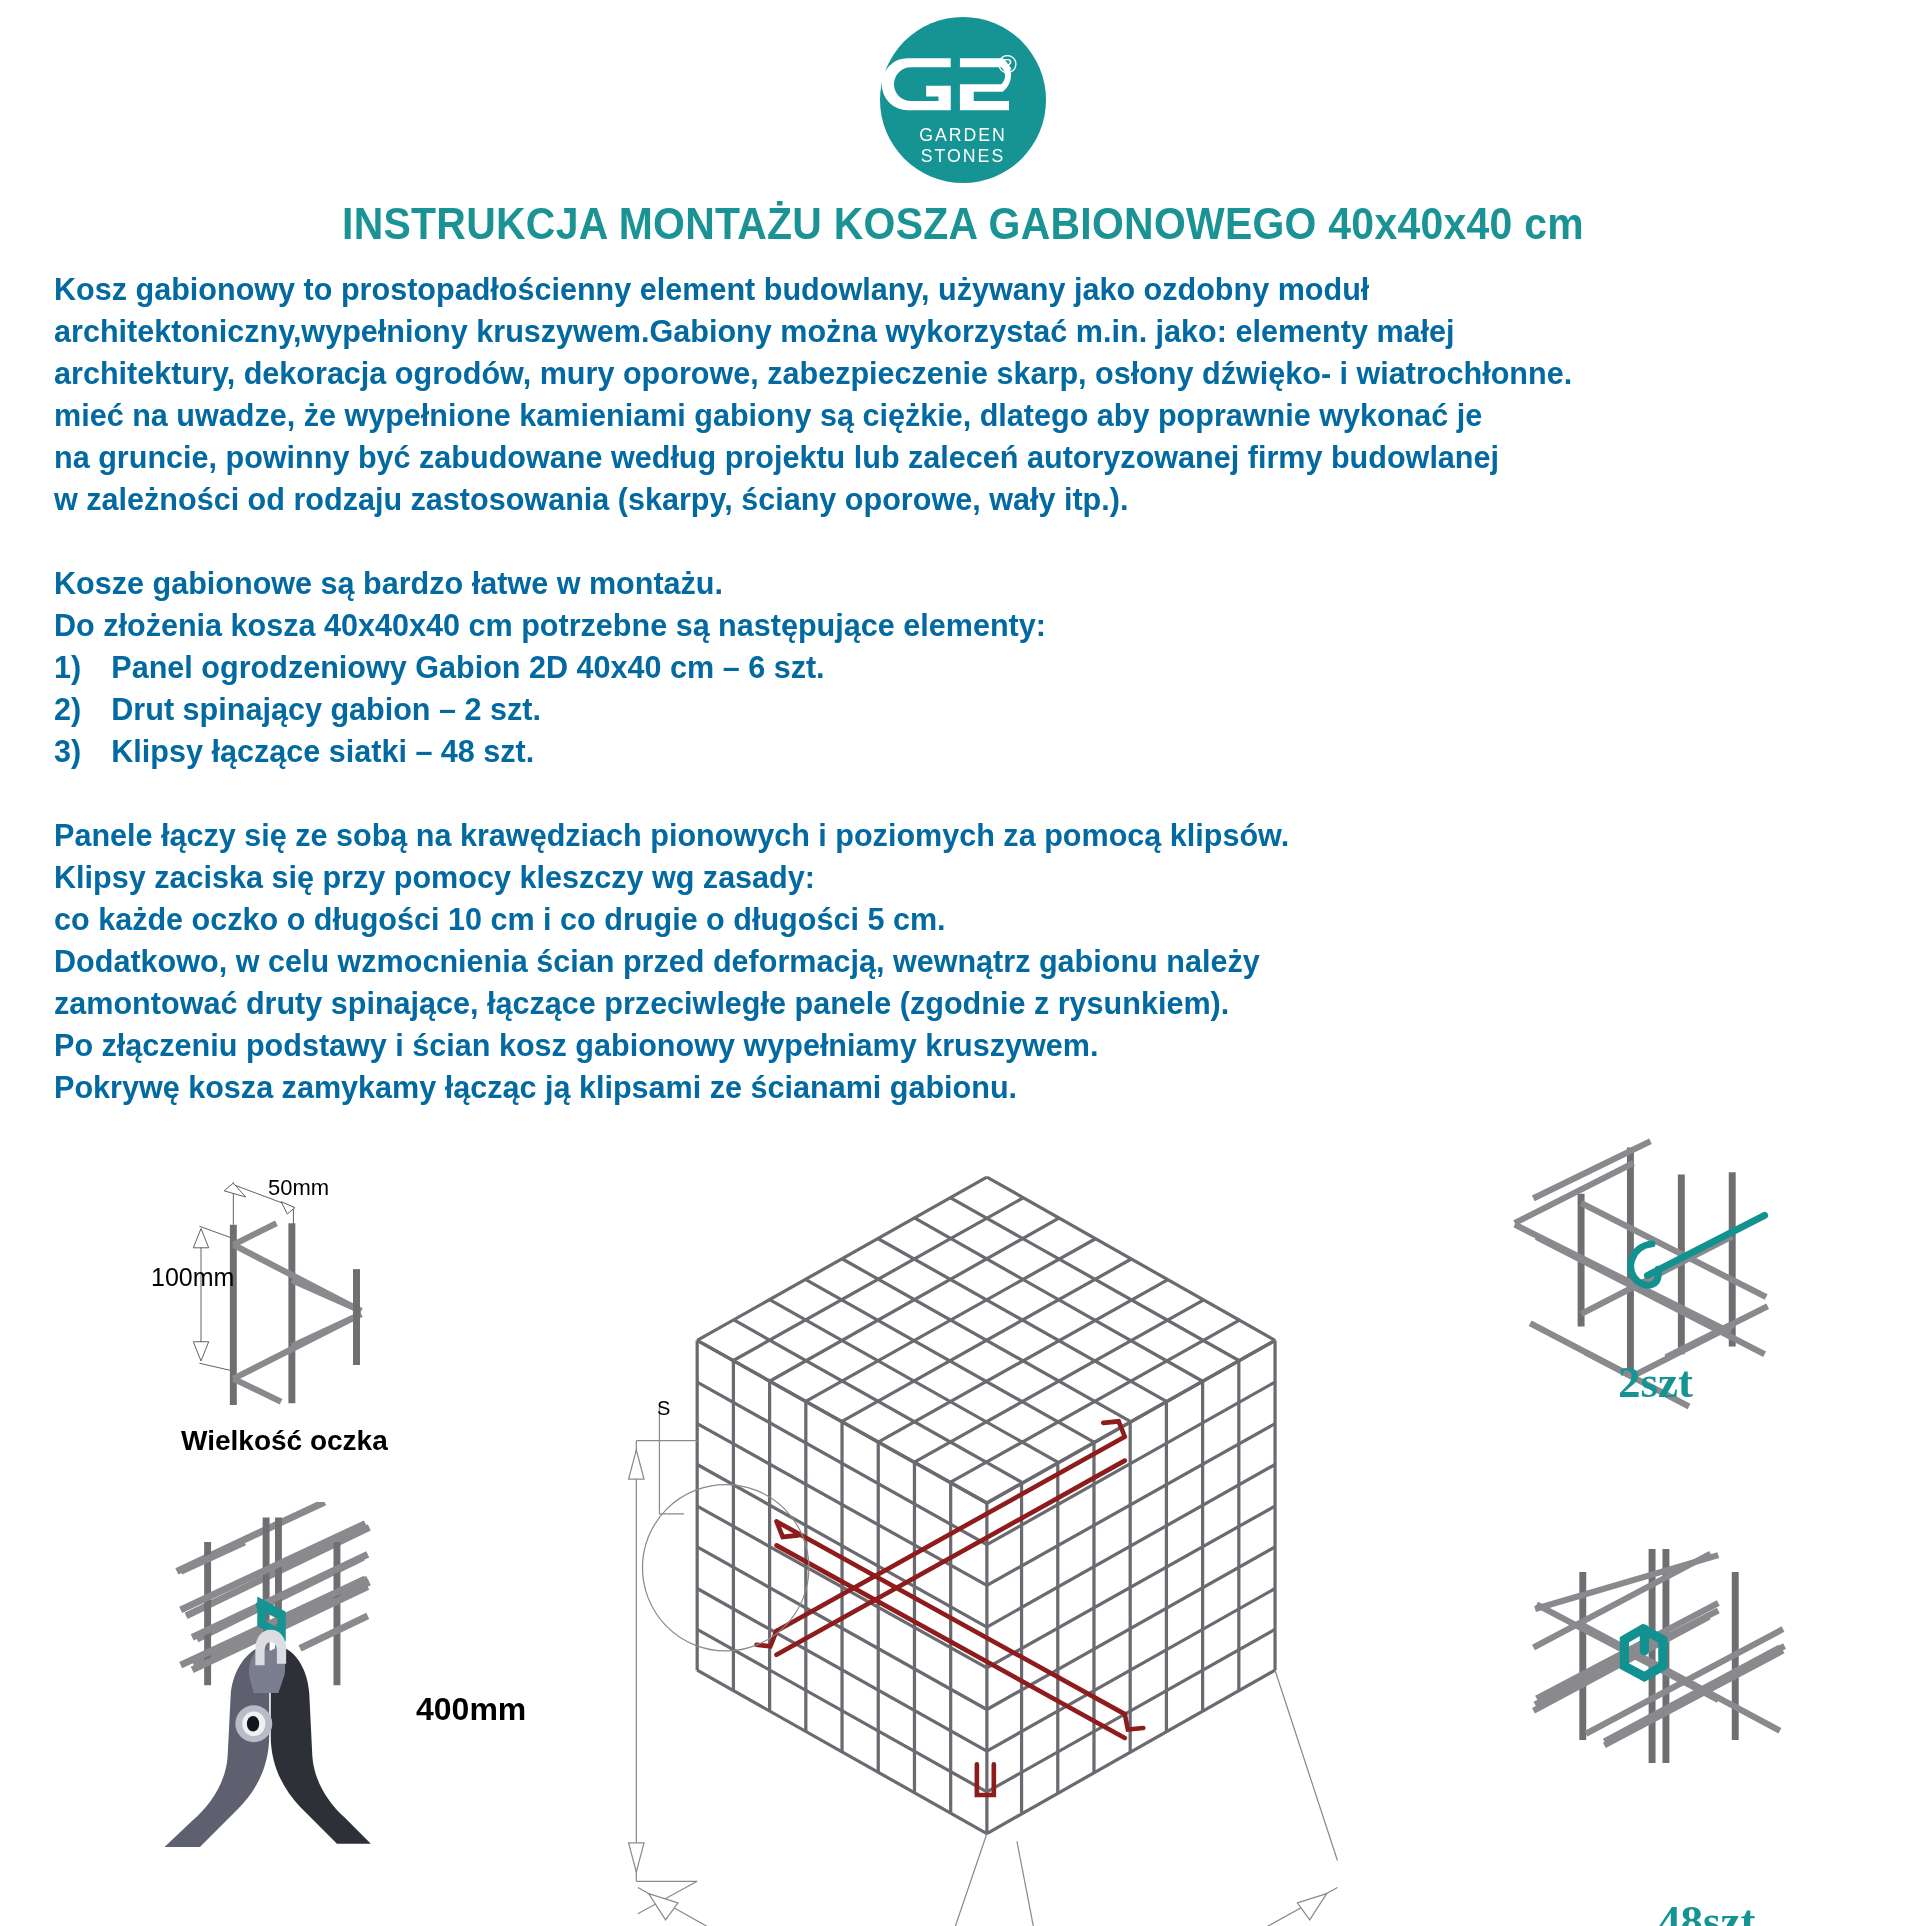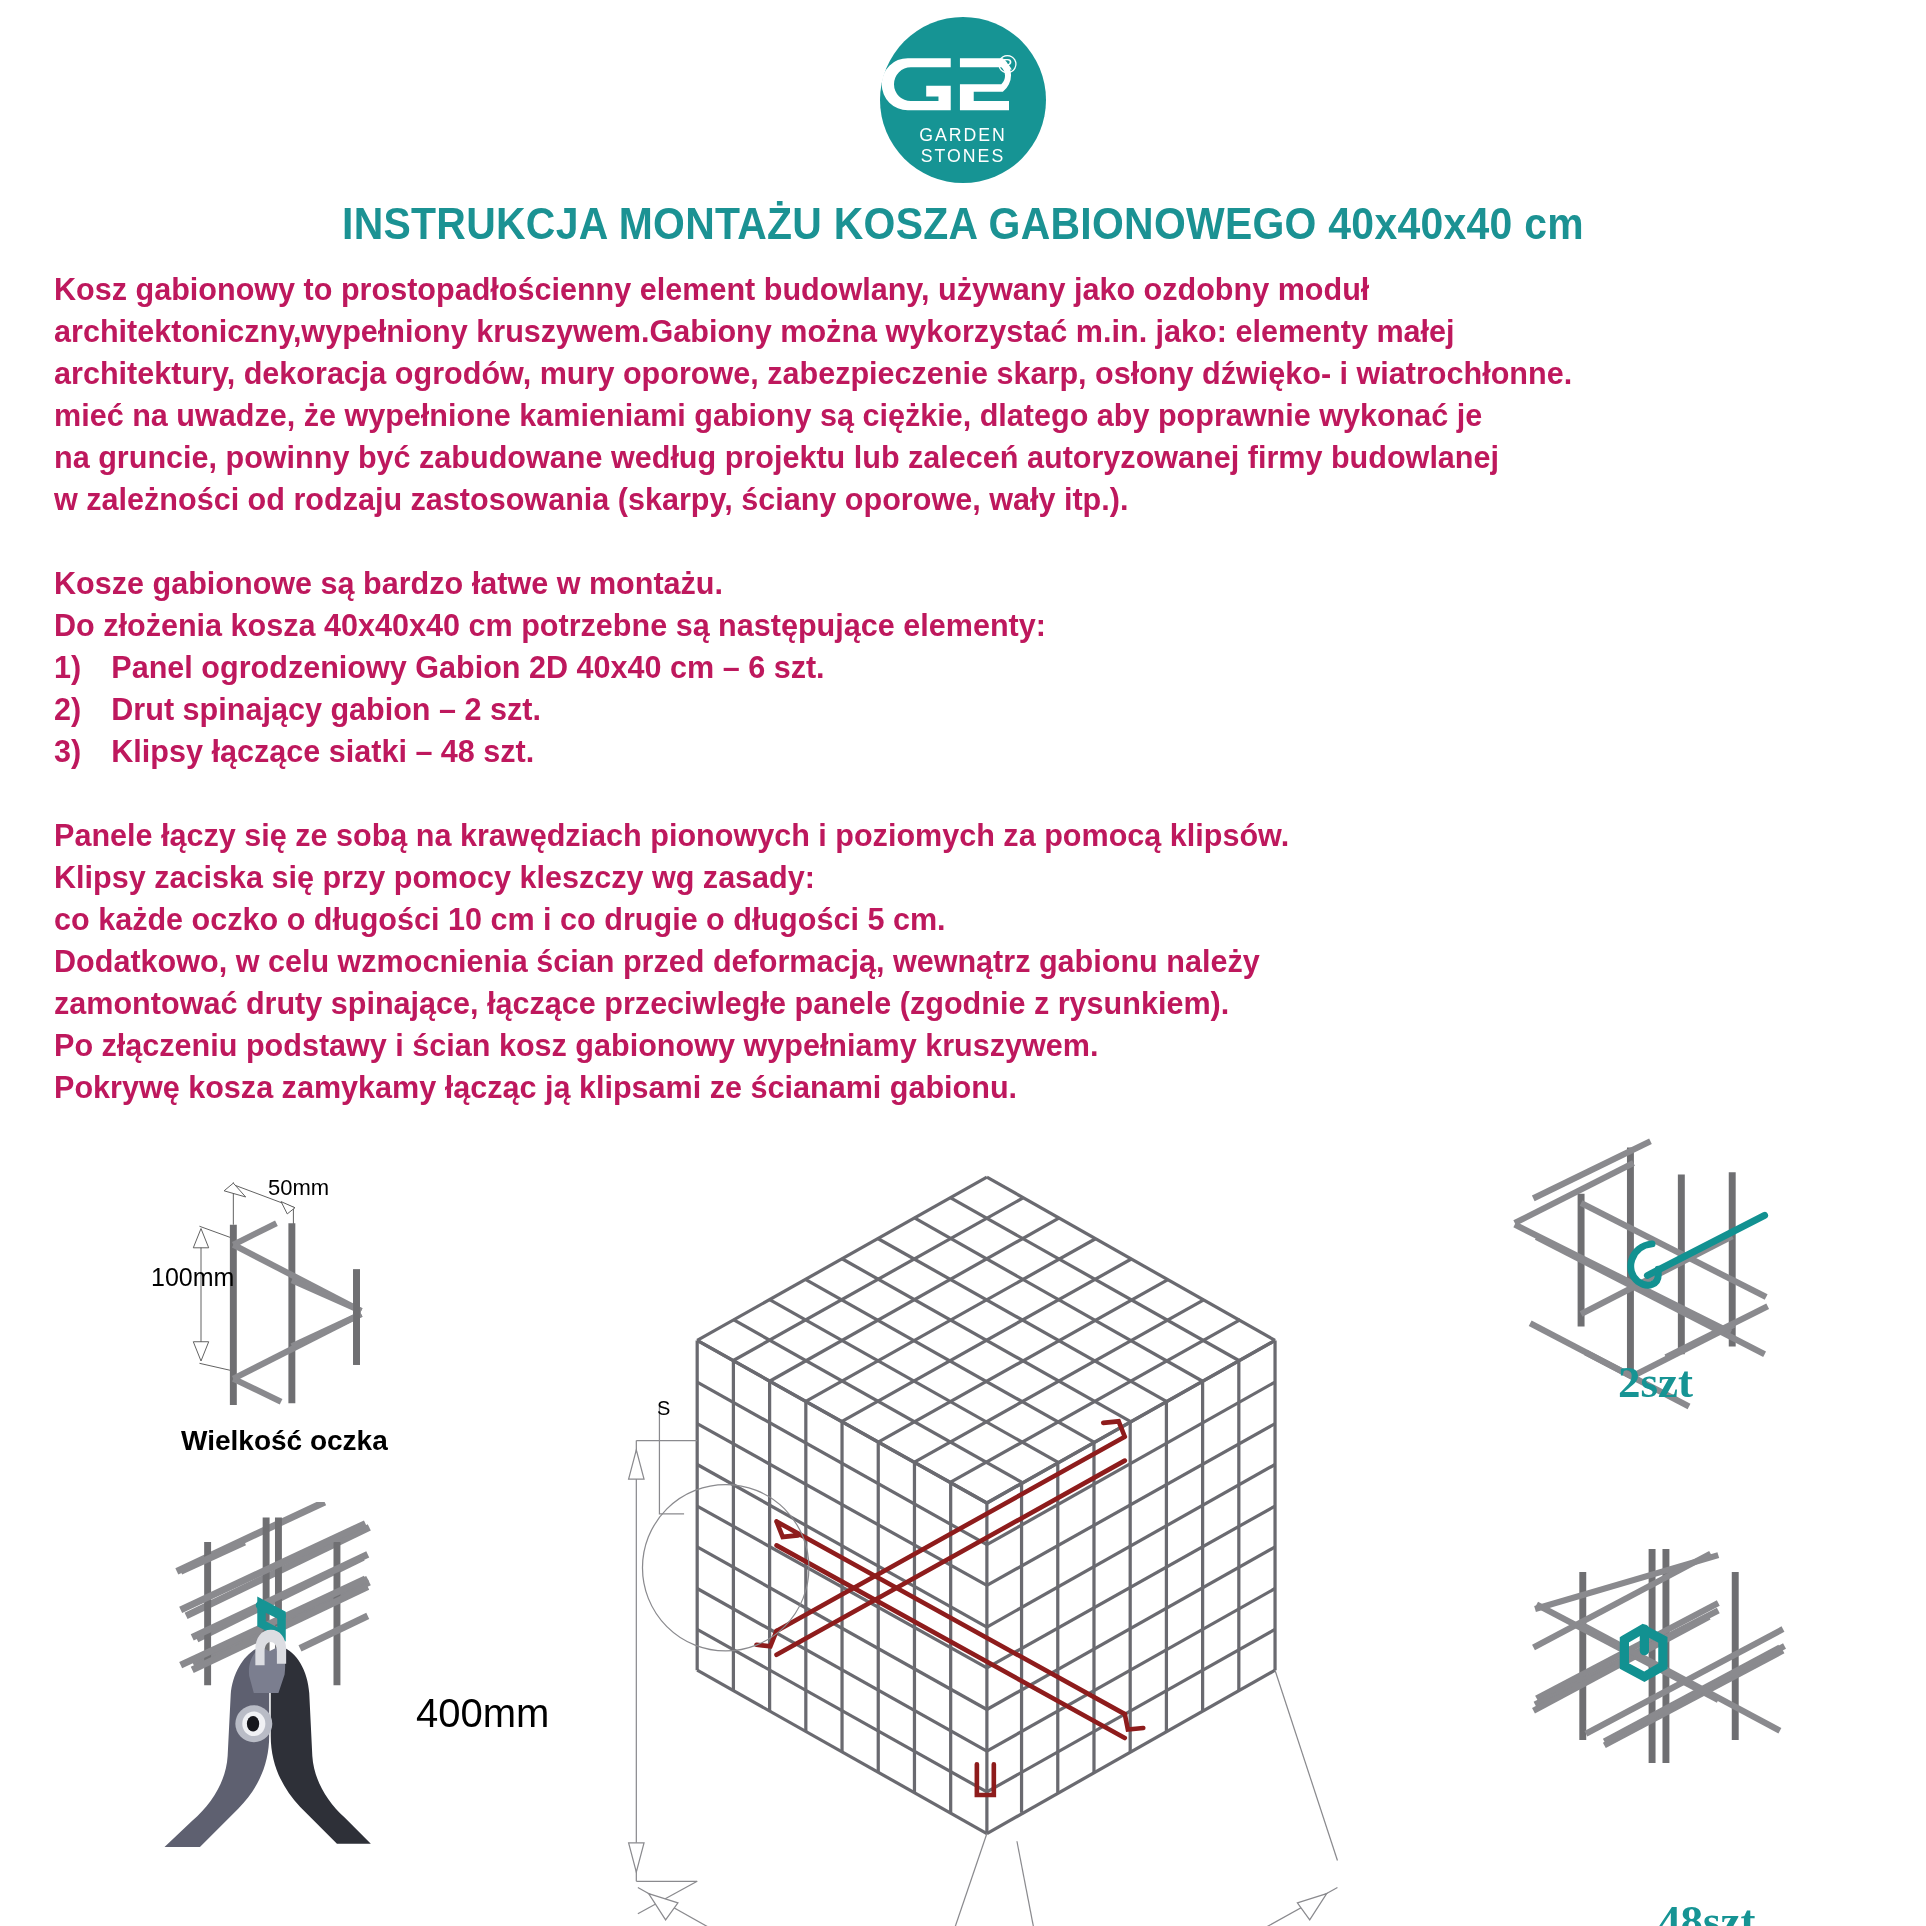--- a/index.html
+++ b/index.html
@@ -14,21 +14,21 @@
         color:#fff;font-size:17.7px;letter-spacing:2px;font-weight:400;}
   #logo .reg{position:absolute;right:29px;top:34px;color:#fff;font-size:26px;line-height:1;}
 
   
   #title{position:absolute;left:0;top:199px;width:1926px;text-align:center;
          color:#1b9293;font-weight:bold;font-size:44px;letter-spacing:0.3px;
          font-family:"Liberation Sans Narrow","Liberation Sans",sans-serif;
          transform:scaleX(.93);transform-origin:center;white-space:nowrap;}
 
   
-  #copy{position:absolute;left:54px;top:268px;width:1849px;color:#be185d;}
+  #copy{position:absolute;left:54px;top:268px;width:1849px;color:#0369a1;}
   .ln{font-size:32px;line-height:42px;font-weight:bold;white-space:pre;
       transform:scaleX(.955);transform-origin:left center;}
   .ln.gap{height:42px;}
   .li{display:flex;}
   .li .num{width:60px;flex:0 0 60px;}
 
   
   #figs{position:absolute;left:0;top:1117px;width:1926px;height:809px;}
   svg{display:block;}
   .cap{position:absolute;font-weight:bold;color:#000;}
@@ -264,21 +264,21 @@
     <g stroke="#8a8a8e" stroke-width="1.6" fill="none">
       <path d="M680 1198 L1036 1000"></path>
       <path d="M955 718 L1036 965"></path>
       <path d="M620 940 L666 1178"></path>
     </g>
     <polygon points="694,1190 732,1178 716,1156" fill="#fff" stroke="#8a8a8e" stroke-width="1.6"></polygon>
     <polygon points="1022,1008 984,1020 1000,1042" fill="#fff" stroke="#8a8a8e" stroke-width="1.6"></polygon>
   </svg>
 
   <div class="dim" style="left:657px;top:280px;font-size:20px;">S</div>
-  <div class="dim" style="left:416px;top:574px;font-size:40px;">400mm</div>
+  <div class="dim" style="left:416px;top:574px;font-size:32px;font-weight:bold;">400mm</div>
 
   <svg style="position:absolute;left:1487px;top:15.4px;" width="401" height="324" viewBox="0 0 520 420">
     <g stroke="#6f6f72" stroke-width="9">
       <line x1="122" y1="80" x2="122" y2="252"></line>
       <line x1="186" y1="20" x2="186" y2="318"></line>
       <line x1="252" y1="55" x2="252" y2="288"></line>
       <line x1="318" y1="52" x2="318" y2="278"></line>
     </g>
     <g stroke="#8a8a8e" stroke-width="8" stroke-linecap="butt">
       <line x1="36" y1="118" x2="190" y2="40"></line>

